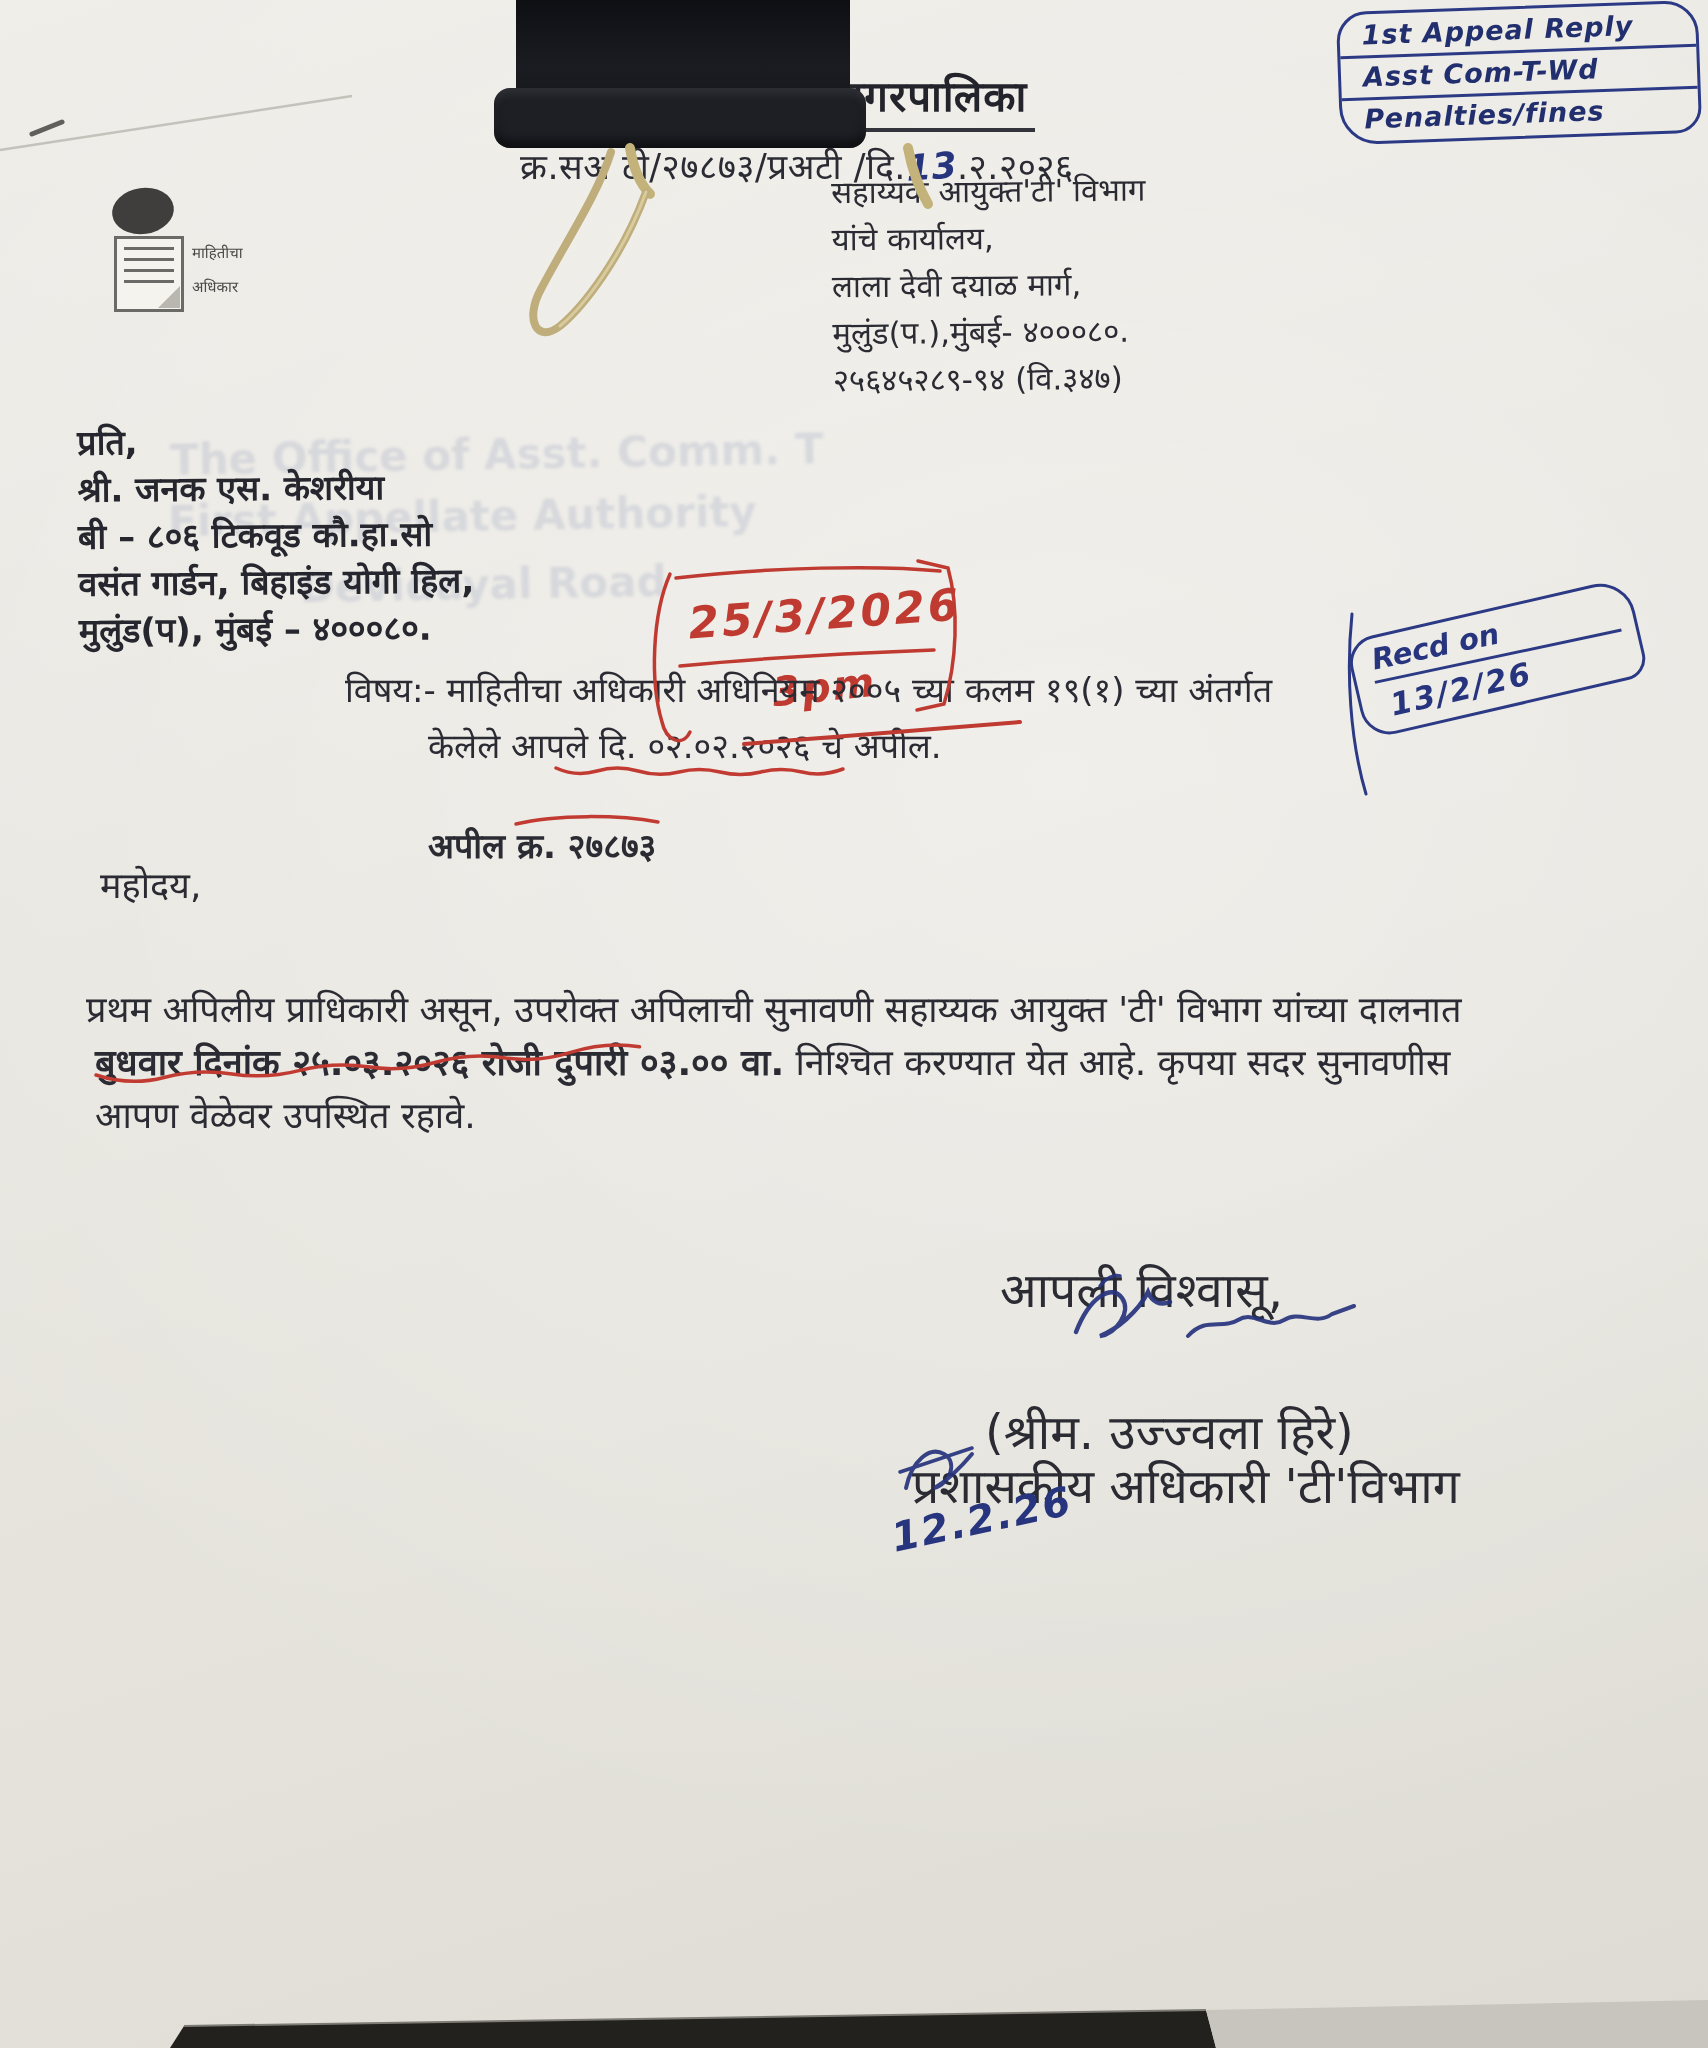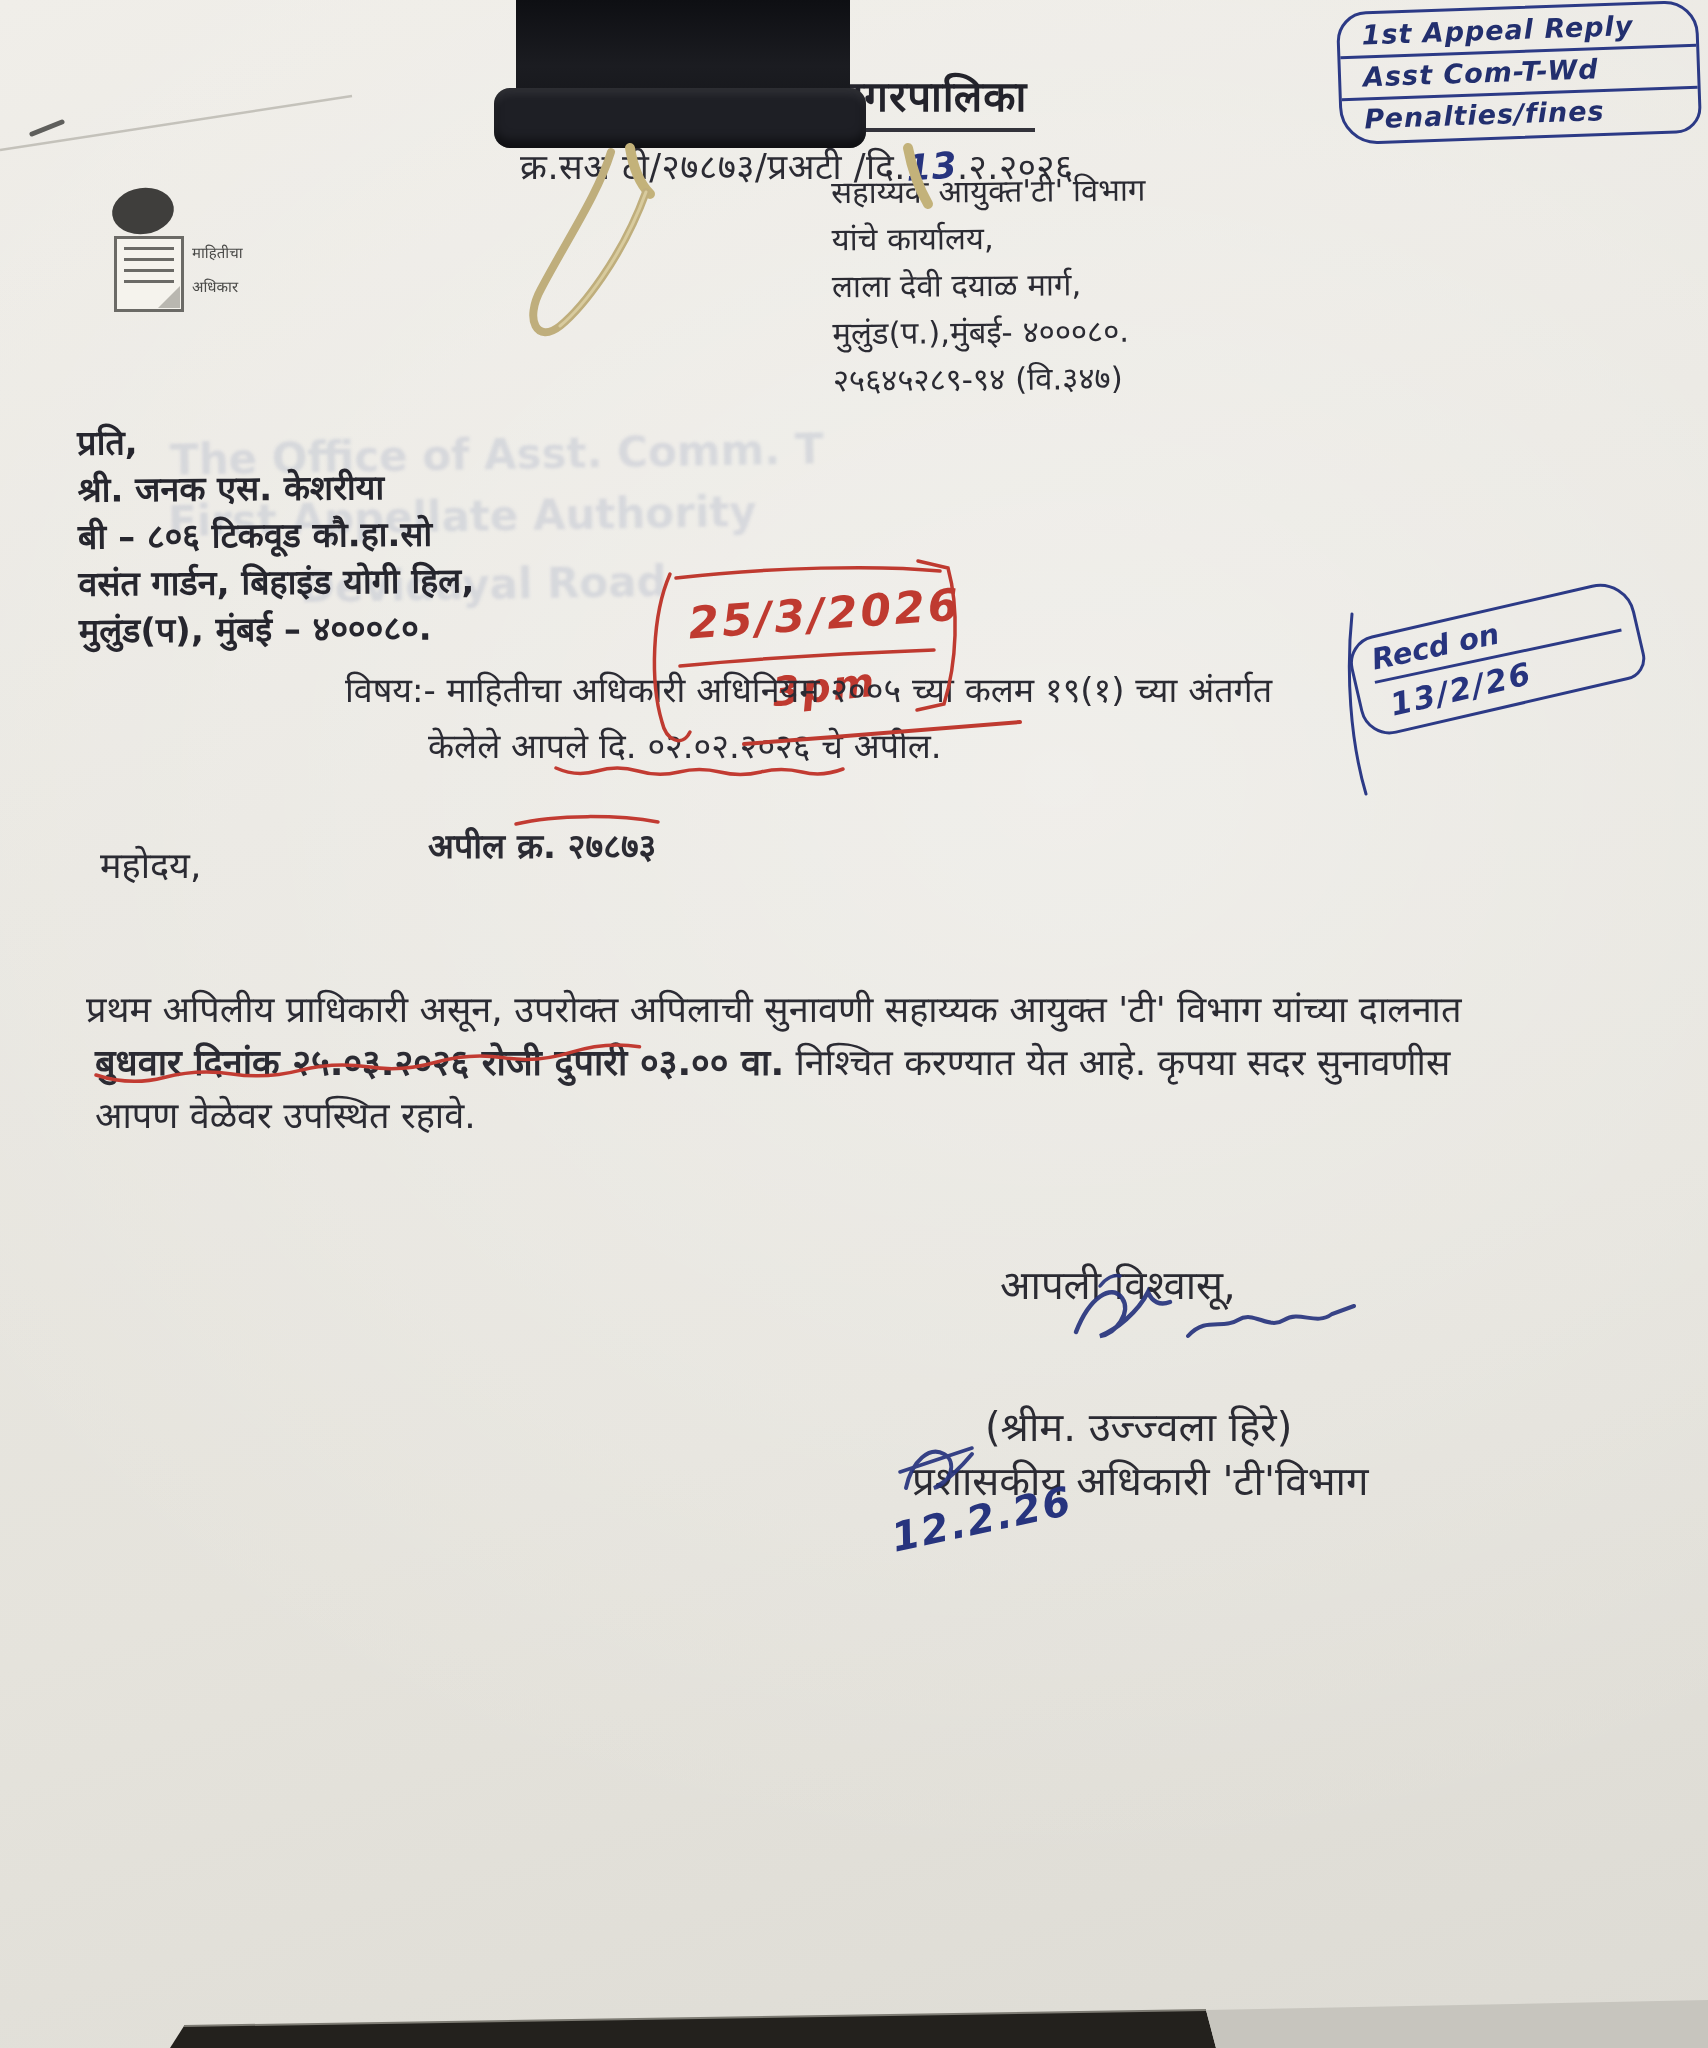--- a/index.html
+++ b/index.html
@@ -47,21 +47,21 @@
   .stamptime{left:772px;top:664px;font-size:40px;letter-spacing:2px;transform:rotate(-6deg);font-weight:600;}
   
   .recdbox{left:1352px;top:608px;width:252px;transform:rotate(-13deg);
     border:3px solid #2c3a86;border-radius:28px 36px 22px 30px;padding:6px 14px 8px 18px;}
   .recd1{font-size:29px;font-weight:600;border-bottom:3px solid #2c3a86;padding:0 6px 4px 2px;transform:rotate(1deg);}
   .recd2{font-size:31px;font-weight:600;letter-spacing:2px;padding:4px 0 0 10px;}
   
   .subj{font-size:34px;}
   .bodyline{font-size:36px;}
   .bold{font-weight:bold;margin-top:44px;}
-  .closing{font-size:40px;}
+  .closing{font-size:48px;}
   .dispatch{font-size:40px;font-weight:600;letter-spacing:2px;transform:rotate(-12deg);}
   svg.overlay{position:absolute;left:0;top:0;pointer-events:none;}
 </style>
 </head>
 <body>
 
 <div id="photo">
 
   <div class="abs bleed" style="left:170px;top:430px;">The Office of Asst. Comm. T</div>
   <div class="abs bleed" style="left:168px;top:492px;">First Appellate Authority</div>
@@ -112,21 +112,21 @@
 
   <div class="abs recdbox hw-blue">
     <div class="recd1">Recd on</div>
     <div class="recd2">13/2/26</div>
   </div>
 
   <div class="abs subj print" style="left:345px;top:666px;">विषय:- माहितीचा अधिकारी अधिनियम २००५ च्या कलम १९(१) च्या अंतर्गत</div>
   <div class="abs subj print" style="left:428px;top:722px;">केलेले आपले दि. ०२.०२.२०२६ चे अपील.</div>
   <div class="abs subj print bold" style="left:428px;top:778px;">अपील क्र. २७८७३</div>
 
-  <div class="abs bodyline print" style="left:100px;top:840px;">महोदय,</div>
+  <div class="abs bodyline print" style="left:100px;top:860px;">महोदय,</div>
 
   <div class="abs bodyline print" style="left:86px;top:984px;">प्रथम अपिलीय प्राधिकारी असून, उपरोक्त अपिलाची सुनावणी सहाय्यक आयुक्त  'टी' विभाग यांच्या दालनात</div>
   <div class="abs bodyline print" style="left:95px;top:1037px;">
     <span class="bold">बुधवार दिनांक २५.०३.२०२६ रोजी दुपारी ०३.०० वा.</span><span> निश्चित करण्यात येत आहे. कृपया सदर सुनावणीस</span>
   </div>
   <div class="abs bodyline print" style="left:95px;top:1090px;">आपण वेळेवर उपस्थित रहावे.</div>
 
 
   <div class="abs closing print" style="left:1000px;top:1256px;">आपली विश्वासू,</div>
   <div class="abs closing print" style="left:985px;top:1398px;">(श्रीम. उज्ज्वला हिरे)</div>

